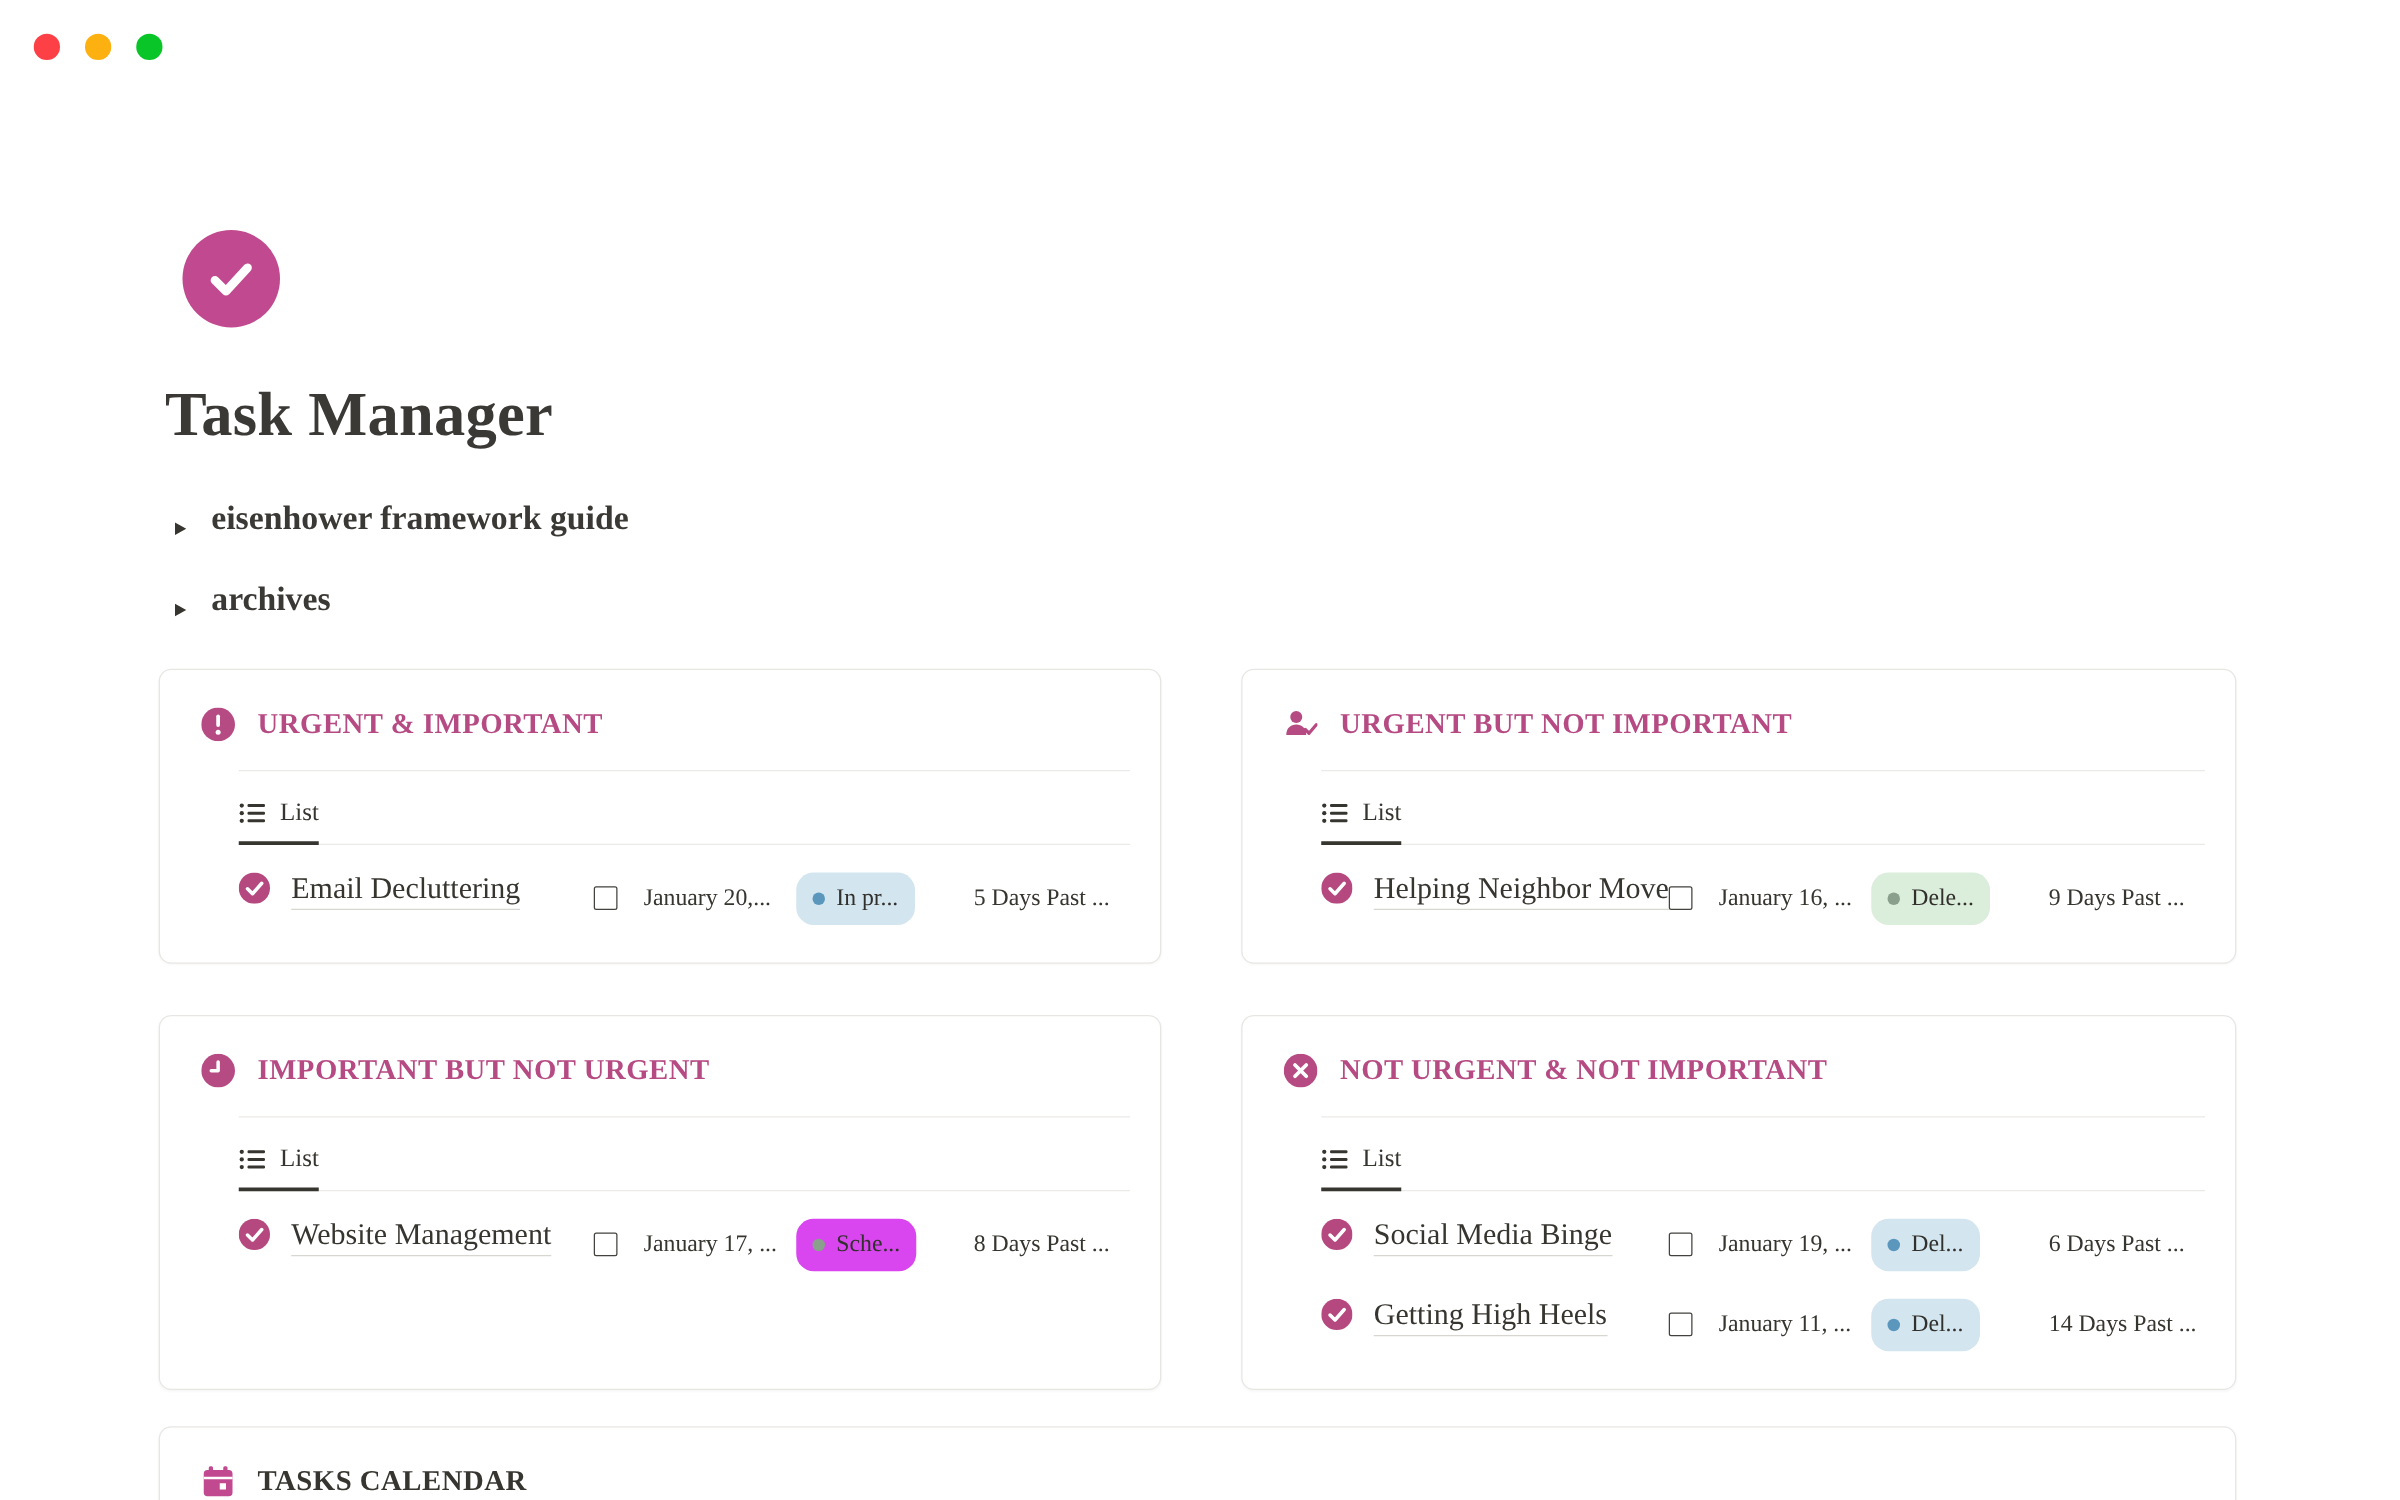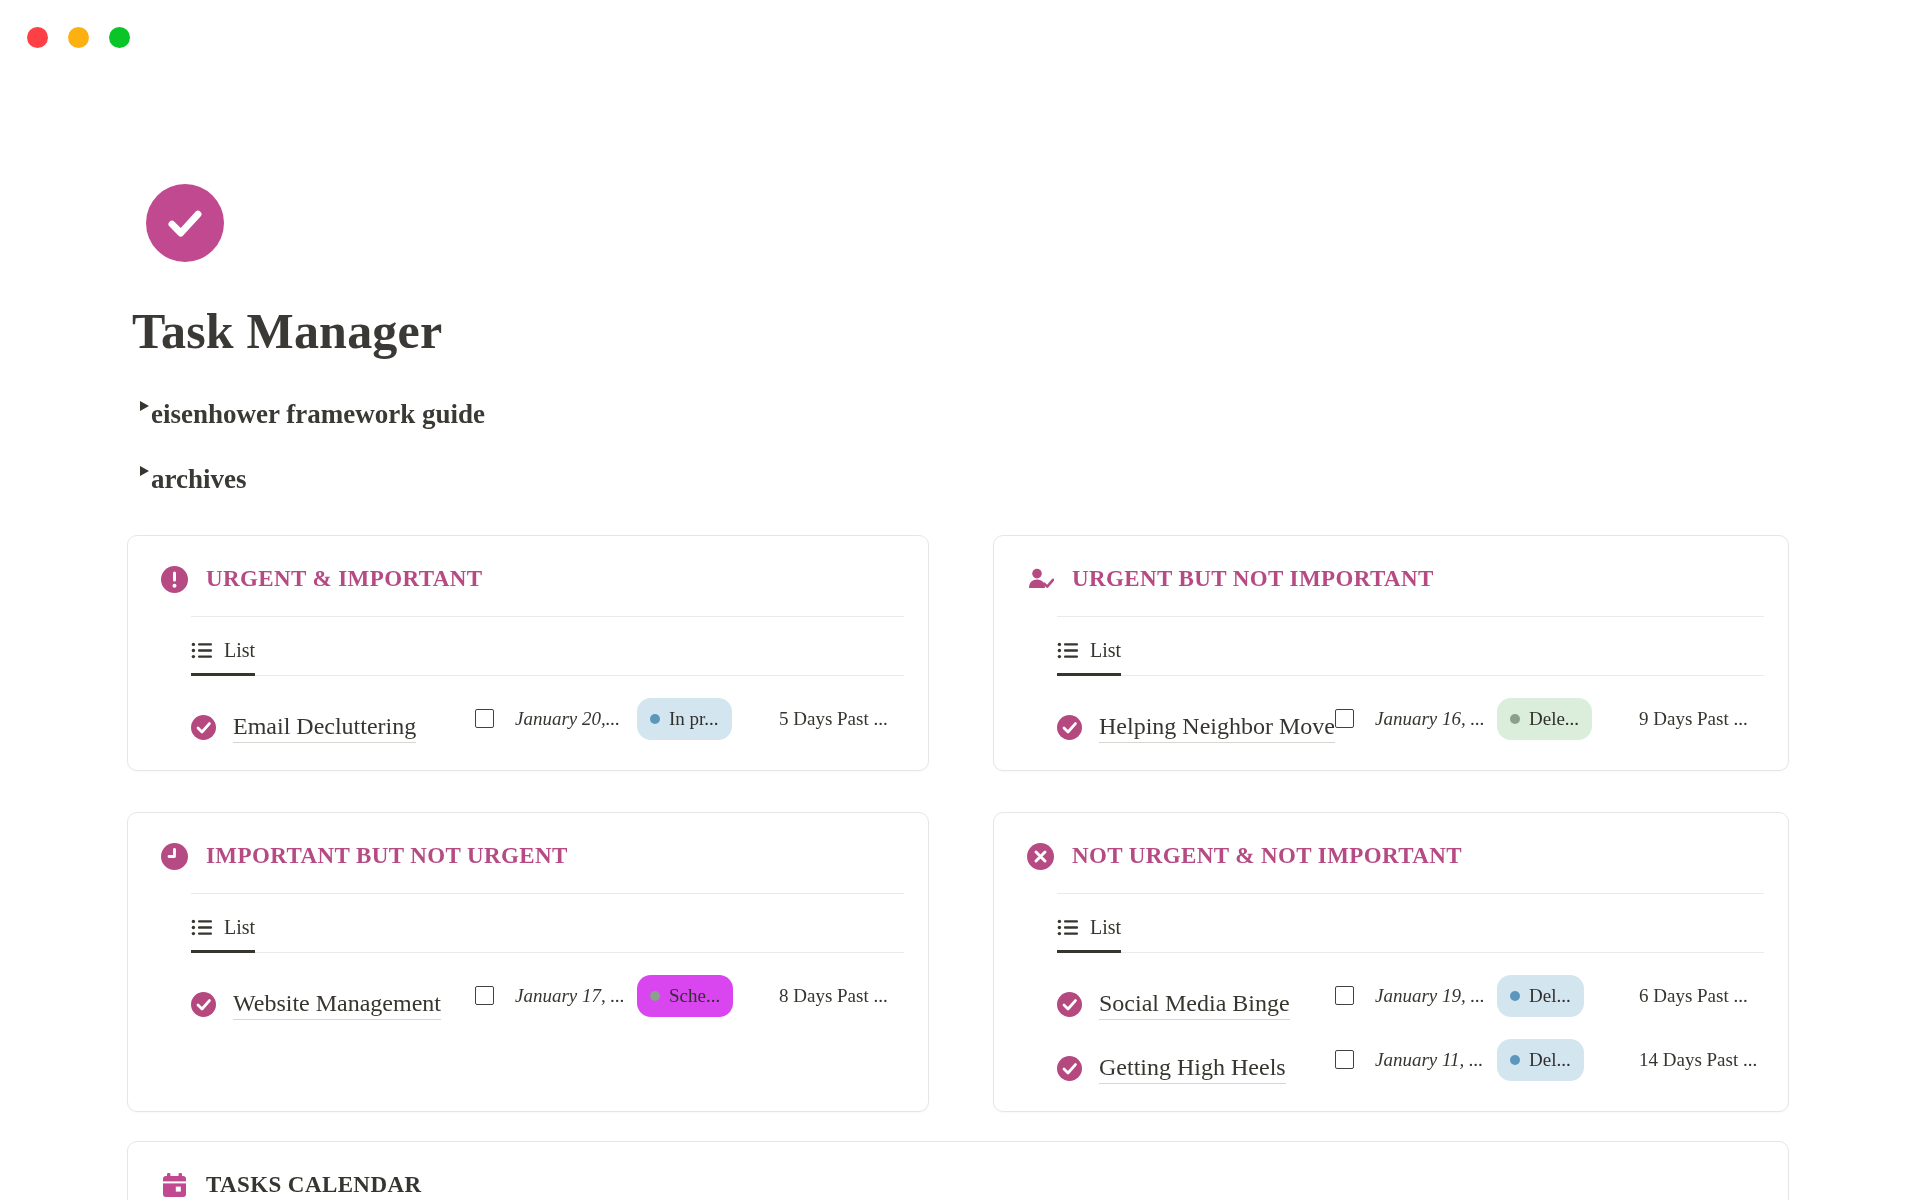--- a/index.html
+++ b/index.html
@@ -27,21 +27,21 @@
     display: flex; align-items: center; justify-content: center;
   }
 
   h1.page-title {
     margin: 41px 0 0 5px;
     font-size: 50px; font-weight: 700; color: #3b3935;
     letter-spacing: 0.2px; line-height: 1.15;
   }
 
   .toggle-row {
-    display: flex; align-items: flex-start; gap: 1px;
+    display: flex; align-items: flex-end; gap: 19px;
     margin-left: 12px; cursor: pointer;
   }
   .toggle-row.first { margin-top: 38px; }
   .toggle-row.second { margin-top: 34px; }
   .toggle-arrow { width: 11px; height: 14px; display: flex; align-items: center; }
   .toggle-label { font-size: 27px; font-weight: 700; color: #3b3935; }
 
   
   .quadrant-grid {
     margin-top: 40px;
@@ -70,34 +70,34 @@
   .card-divider { border: 0; border-top: 1px solid #ebeae8; margin: 23px 0 0 30px; }
 
   .view-tabs { margin-left: 30px; border-bottom: 1px solid #ebeae8; padding-top: 22px; }
   .view-tab {
     display: inline-flex; align-items: center; gap: 11px;
     padding-bottom: 11px; margin-bottom: -1px;
     border-bottom: 3px solid #37352f;
     font-size: 20px; color: #37352f; cursor: pointer;
   }
 
-  .task-row { display: flex; align-items: flex-end; margin: 22px 0 0 30px; }
+  .task-row { display: flex; align-items: flex-start; margin: 22px 0 0 30px; }
   .task-check { width: 25px; height: 25px; flex: 0 0 auto; margin-right: 17px; }
   .task-title {
     font-size: 24px; color: #37352f;
     border-bottom: 1px solid #d8d6d0; padding-bottom: 3px;
     cursor: pointer;
   }
   .task-title-wrap { flex: 1 1 auto; min-width: 0; }
   .task-right { display: flex; align-items: center; flex: 0 0 auto; }
   .task-checkbox {
     width: 19px; height: 19px; border: 1.6px solid #43423e; border-radius: 2px;
     margin-right: 21px; background: #fff; cursor: pointer; flex: 0 0 auto;
   }
-  .task-date { width: 122px; font-size: 19px; color: #37352f; white-space: nowrap; overflow: hidden; font-style: italic; }
+  .task-date { width: 122px; font-size: 19px; color: #37352f; white-space: nowrap; overflow: hidden; }
   .status-pill {
     height: 42px; border-radius: 14px; padding: 0 13px;
     display: inline-flex; align-items: center; gap: 9px;
     font-size: 19px; color: #32302c; white-space: nowrap;
     cursor: pointer; flex: 0 0 auto;
   }
   .pill-dot { width: 10px; height: 10px; border-radius: 50%; flex: 0 0 auto; }
   .pill-col { width: 120px; }
   .task-days { width: 125px; margin-left: 22px; font-size: 19px; color: #37352f; white-space: nowrap; }
 

